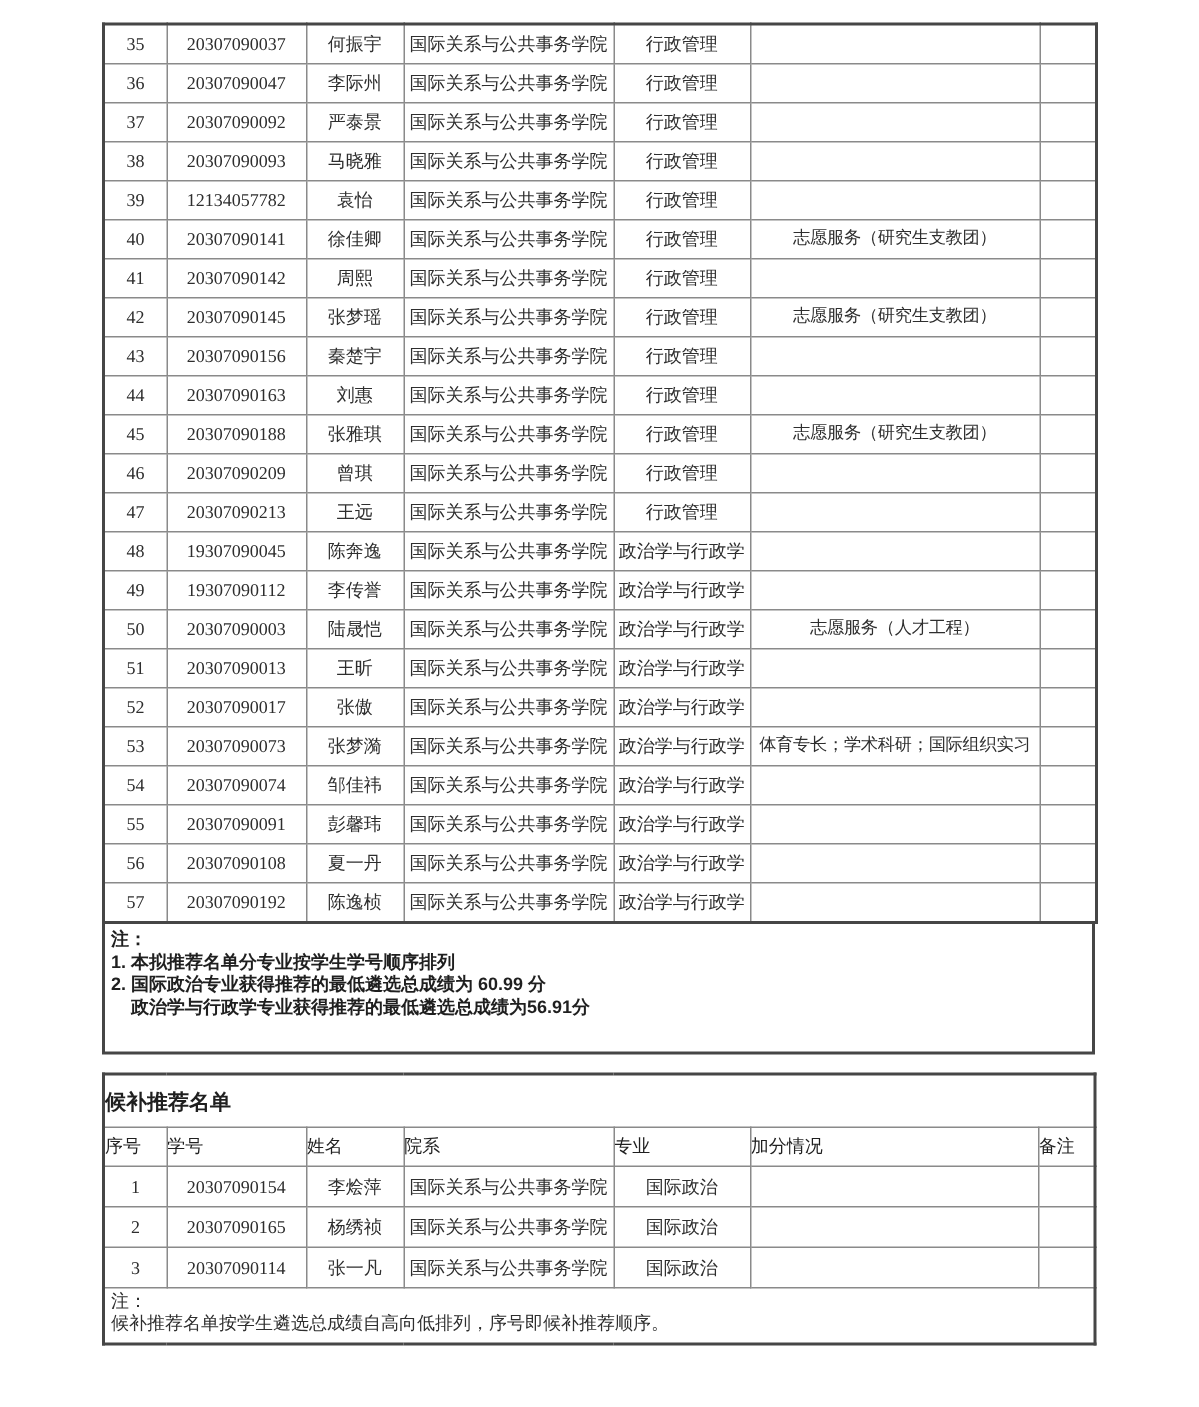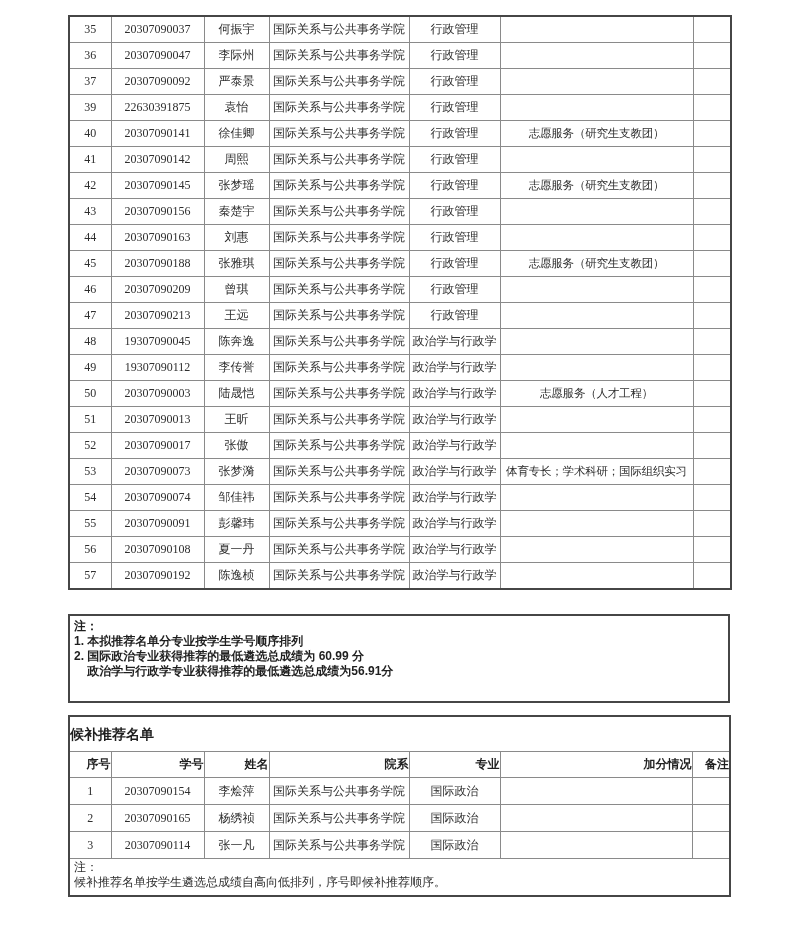--- a/index.html
+++ b/index.html
@@ -26,22 +26,22 @@
   }
   .note-line{white-space:pre-wrap;}
 
   .candidate-table{left:68px;top:715px;width:661px;border:2px solid #464646;}
   .candidate-table td.title-cell{
     height:34px;line-height:34px;text-align:left;
     font-family:"Liberation Sans","DejaVu Sans",sans-serif;font-weight:bold;
     font-size:14px;color:#1f1f1f;
   }
   .candidate-table td.header-cell{
-    height:25px;line-height:25px;text-align:right;
-    font-family:"Liberation Sans","DejaVu Sans",sans-serif;font-weight:bold;
+    height:25px;line-height:25px;text-align:left;
+    font-family:"Liberation Sans","DejaVu Sans",sans-serif;font-weight:normal;
     font-size:12px;color:#1f1f1f;
   }
   .candidate-table td.data-cell{height:26px;line-height:26px;font-size:12px;text-align:center;}
   .candidate-table td.note-cell{
     height:34px;vertical-align:top;text-align:left;white-space:normal;
     font-size:12px;line-height:15px;padding:1px 4px;
   }
 </style>
 </head>
 <body>
@@ -83,24 +83,33 @@
         <tr>
           <td class="cell-seq">37</td>
           <td class="cell-student-id">20307090092</td>
           <td class="cell-name">严泰景</td>
           <td class="cell-department">国际关系与公共事务学院</td>
           <td class="cell-major">行政管理</td>
           <td class="cell-bonus"></td>
           <td class="cell-remark"></td>
         </tr>
 
+        <tr>
+          <td class="cell-seq">38</td>
+          <td class="cell-student-id">20307090093</td>
+          <td class="cell-name">马晓雅</td>
+          <td class="cell-department">国际关系与公共事务学院</td>
+          <td class="cell-major">行政管理</td>
+          <td class="cell-bonus"></td>
+          <td class="cell-remark"></td>
+        </tr>
 
         <tr>
           <td class="cell-seq">39</td>
-          <td class="cell-student-id">22630391875</td>
+          <td class="cell-student-id">12134057782</td>
           <td class="cell-name">袁怡</td>
           <td class="cell-department">国际关系与公共事务学院</td>
           <td class="cell-major">行政管理</td>
           <td class="cell-bonus"></td>
           <td class="cell-remark"></td>
         </tr>
 
         <tr>
           <td class="cell-seq">40</td>
           <td class="cell-student-id">20307090141</td>

